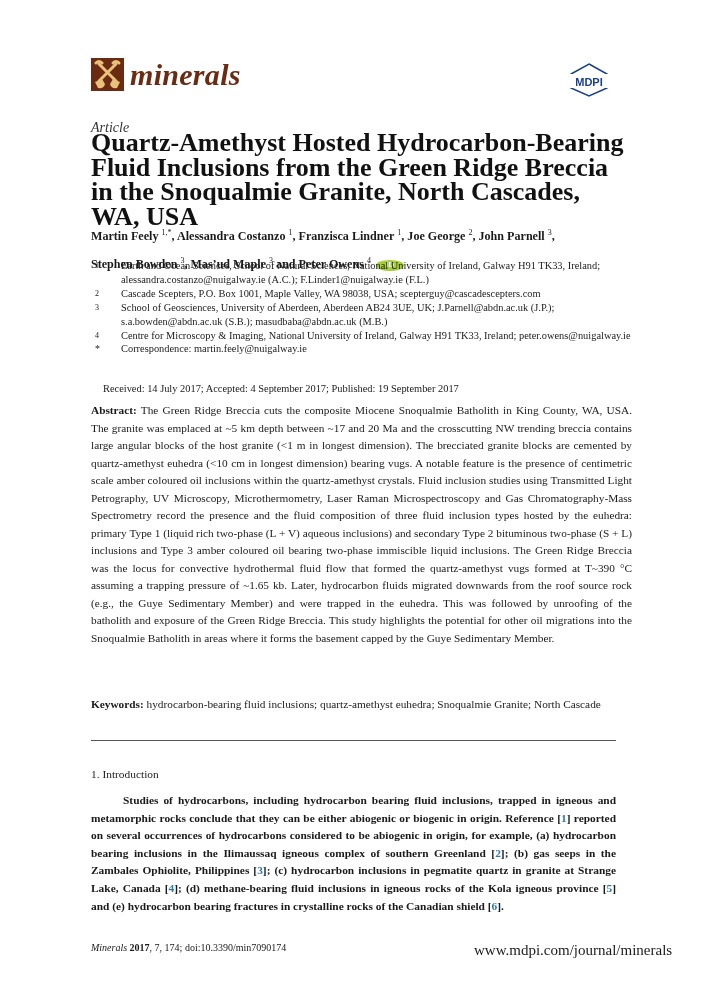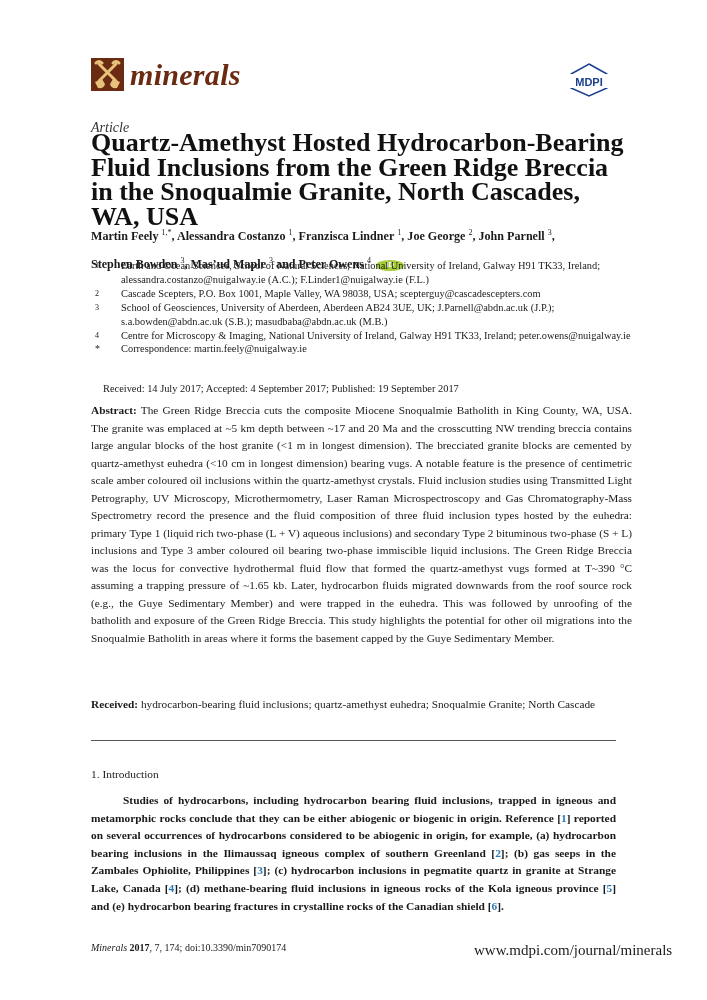--- a/index.html
+++ b/index.html
@@ -96,21 +96,21 @@
 </div>
 
 <div class="abs dates">Received: 14 July 2017; Accepted: 4 September 2017; Published: 19 September 2017</div>
 
 <div class="abs abstract">
   <b>Abstract:</b>
   <span>The Green Ridge Breccia cuts the composite Miocene Snoqualmie Batholith in King County, WA, USA. The granite was emplaced at ~5 km depth between ~17 and 20 Ma and the crosscutting NW trending breccia contains large angular blocks of the host granite (&lt;1 m in longest dimension). The brecciated granite blocks are cemented by quartz-amethyst euhedra (&lt;10 cm in longest dimension) bearing vugs. A notable feature is the presence of centimetric scale amber coloured oil inclusions within the quartz-amethyst crystals. Fluid inclusion studies using Transmitted Light Petrography, UV Microscopy, Microthermometry, Laser Raman Microspectroscopy and Gas Chromatography-Mass Spectrometry record the presence and the fluid composition of three fluid inclusion types hosted by the euhedra: primary Type 1 (liquid rich two-phase (L + V) aqueous inclusions) and secondary Type 2 bituminous two-phase (S + L) inclusions and Type 3 amber coloured oil bearing two-phase immiscible liquid inclusions. The Green Ridge Breccia was the locus for convective hydrothermal fluid flow that formed the quartz-amethyst vugs formed at T~390 °C assuming a trapping pressure of ~1.65 kb. Later, hydrocarbon fluids migrated downwards from the roof source rock (e.g., the Guye Sedimentary Member) and were trapped in the euhedra.  This was followed by unroofing of the batholith and exposure of the Green Ridge Breccia. This study highlights the potential for other oil migrations into the Snoqualmie Batholith in areas where it forms the basement capped by the Guye Sedimentary Member.</span>
 </div>
 
 <div class="abs keywords">
-  <b>Received:</b>
+  <b>Keywords:</b>
   <span>hydrocarbon-bearing fluid inclusions; quartz-amethyst euhedra; Snoqualmie Granite; North Cascade</span>
 </div>
 
 <div class="abs rule"></div>
 
 <div class="abs sec-head">1. Introduction</div>
 <div class="abs intro">
   <span>Studies of hydrocarbons, including hydrocarbon bearing fluid inclusions, trapped in igneous and metamorphic rocks conclude that they can be either abiogenic or biogenic in origin. Reference [</span><span class="ref">1</span><span>] reported on several occurrences of hydrocarbons considered to be abiogenic in origin, for example, (a) hydrocarbon bearing inclusions in the Ilimaussaq igneous complex of southern Greenland [</span><span class="ref">2</span><span>]; (b) gas seeps in the Zambales Ophiolite, Philippines [</span><span class="ref">3</span><span>]; (c) hydrocarbon inclusions in pegmatite quartz in granite at Strange Lake, Canada [</span><span class="ref">4</span><span>]; (d) methane-bearing fluid inclusions in igneous rocks of the Kola igneous province [</span><span class="ref">5</span><span>] and (e) hydrocarbon bearing fractures in crystalline rocks of the Canadian shield [</span><span class="ref">6</span><span>].</span>
 </div>
 

